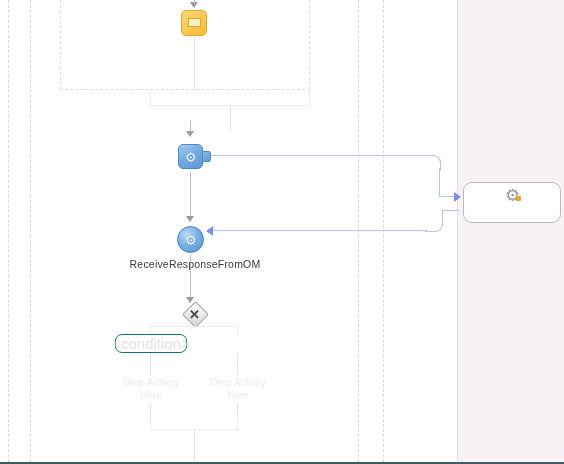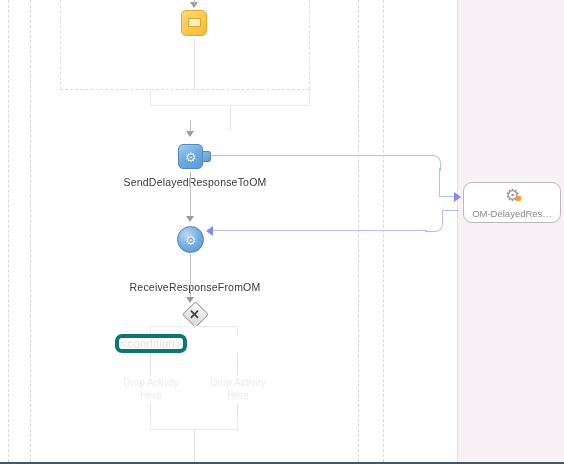--- a/index.html
+++ b/index.html
@@ -170,24 +170,24 @@
     font-size: 13px;
     font-weight: bold;
     color: #444;
     line-height: 1;
     user-select: none;
   }
 
   
   .cond-pill {
     position: absolute;
-    border: 4px solid #0f766e;
+    border: 1px solid #0f766e;
     border-radius: 7px;
     background: #ffffff;
-    font-size: 12px;
+    font-size: 15px;
     color: #e2e2e2;
     display: flex;
     align-items: center;
     justify-content: center;
     box-sizing: border-box;
     white-space: nowrap;
   }
 
   .drop-hint {
     position: absolute;
@@ -296,31 +296,30 @@
 
   <div class="arrow-down" style="left:186px; top:131px;"></div>
   <div class="vline" style="left:190px; top:120px; height:12px;"></div>
 
   <div class="node" style="left:178px; top:144px;">
     <div class="invoke-icon" style="left:0; top:0;">
       <span class="gear" style="left:6px; top:6px;">⚙</span>
     </div>
     <div class="invoke-tab" style="left:25px; top:7px;"></div>
   </div>
-  <div class="node-label" style="left:40px; top:176px; width:310px;">SendDelayedResponseToOM</div>
 
   <div class="vline" style="left:190px; top:172px; height:44px;"></div>
   <div class="arrow-down" style="left:186px; top:216px;"></div>
 
   <div class="node" style="left:177px; top:226px;">
     <div class="receive-icon" style="left:0; top:0;">
       <span class="gear" style="left:7px; top:7px;">⚙</span>
     </div>
   </div>
-  <div class="node-label" style="left:40px; top:258px; width:310px;margin-top:23px;">ReceiveResponseFromOM</div>
+  <div class="node-label" style="left:40px; top:258px; width:310px;">ReceiveResponseFromOM</div>
 
   <div class="vline" style="left:190px; top:254px; height:44px;"></div>
   <div class="arrow-down" style="left:186px; top:297px;"></div>
 
   <div class="node" style="left:185px; top:304px; width:22px; height:22px;">
     <div class="xor-diamond" style="left:1px; top:1px;"></div>
     <span class="xor-x" style="left:4px; top:4px;">✕</span>
   </div>
 
   <div class="bracket-up" style="left:150px; top:326px; width:88px; height:10px;"></div>
@@ -347,16 +346,15 @@
   <div class="link-arrow-right" style="left:454px; top:192px;"></div>
 
   <div class="link-seg link-h" style="left:443px; top:210px; width:16px;"></div>
   <div class="link-seg link-corner corner-br" style="left:425px; top:210px; width:18px; height:22px;"></div>
   <div class="link-seg link-h" style="left:213px; top:230px; width:214px;"></div>
   <div class="link-arrow-left" style="left:206px; top:226px;"></div>
 
   <div class="partner-box" style="left:463px; top:182px; width:98px; height:41px;">
     <span class="partner-gear" style="left:41px; top:4px;">⚙</span>
     <span class="partner-gear-dot" style="left:52px; top:13px;"></span>
-    <span class="partner-label" style="left:0; top:25px;">OM-DelayedRes…</span>
   </div>
 
 </div>
 
 </body></html>

